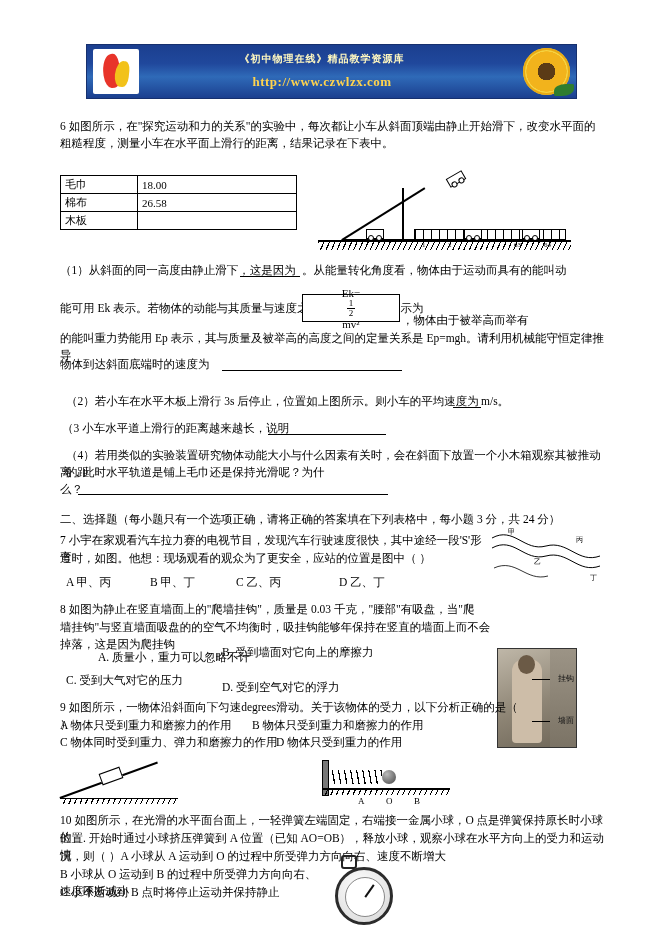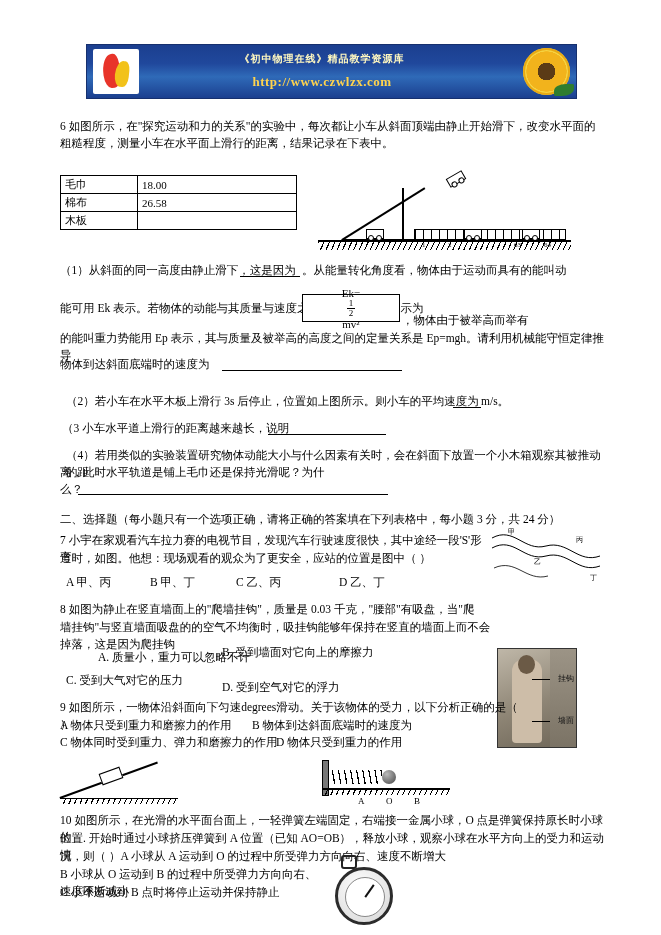--- a/index.html
+++ b/index.html
@@ -257,21 +257,21 @@
     <div class="person"></div>
     <div class="head"></div>
     <div class="arrow" style="right:26px;top:30px;width:18px;"></div>
     <div class="lbl" style="top:24px;">挂钩</div>
     <div class="arrow" style="right:26px;top:72px;width:18px;"></div>
     <div class="lbl" style="top:66px;">墙面</div>
   </div>
 
   <div class="tx cn" style="left:60px;top:699px;width:470px;">9 如图所示，一物体沿斜面向下匀速degrees滑动。关于该物体的受力，以下分析正确的是（  ）</div>
   <div class="tx cn" style="left:60px;top:717px;">A 物体只受到重力和磨擦力的作用</div>
-  <div class="tx cn" style="left:252px;top:717px;">B 物体到达斜面底端时的速度为</div>
+  <div class="tx cn" style="left:252px;top:717px;">B 物体只受到重力和磨擦力的作用</div>
   <div class="tx cn" style="left:60px;top:734px;">C 物体同时受到重力、弹力和磨擦力的作用</div>
   <div class="tx cn" style="left:276px;top:734px;">D 物体只受到重力的作用</div>
 
   <div class="fig9a">
     <div class="ramp2"></div>
     <div class="blk"></div>
     <div class="ground"></div>
     <div class="hatch2"></div>
   </div>
 

